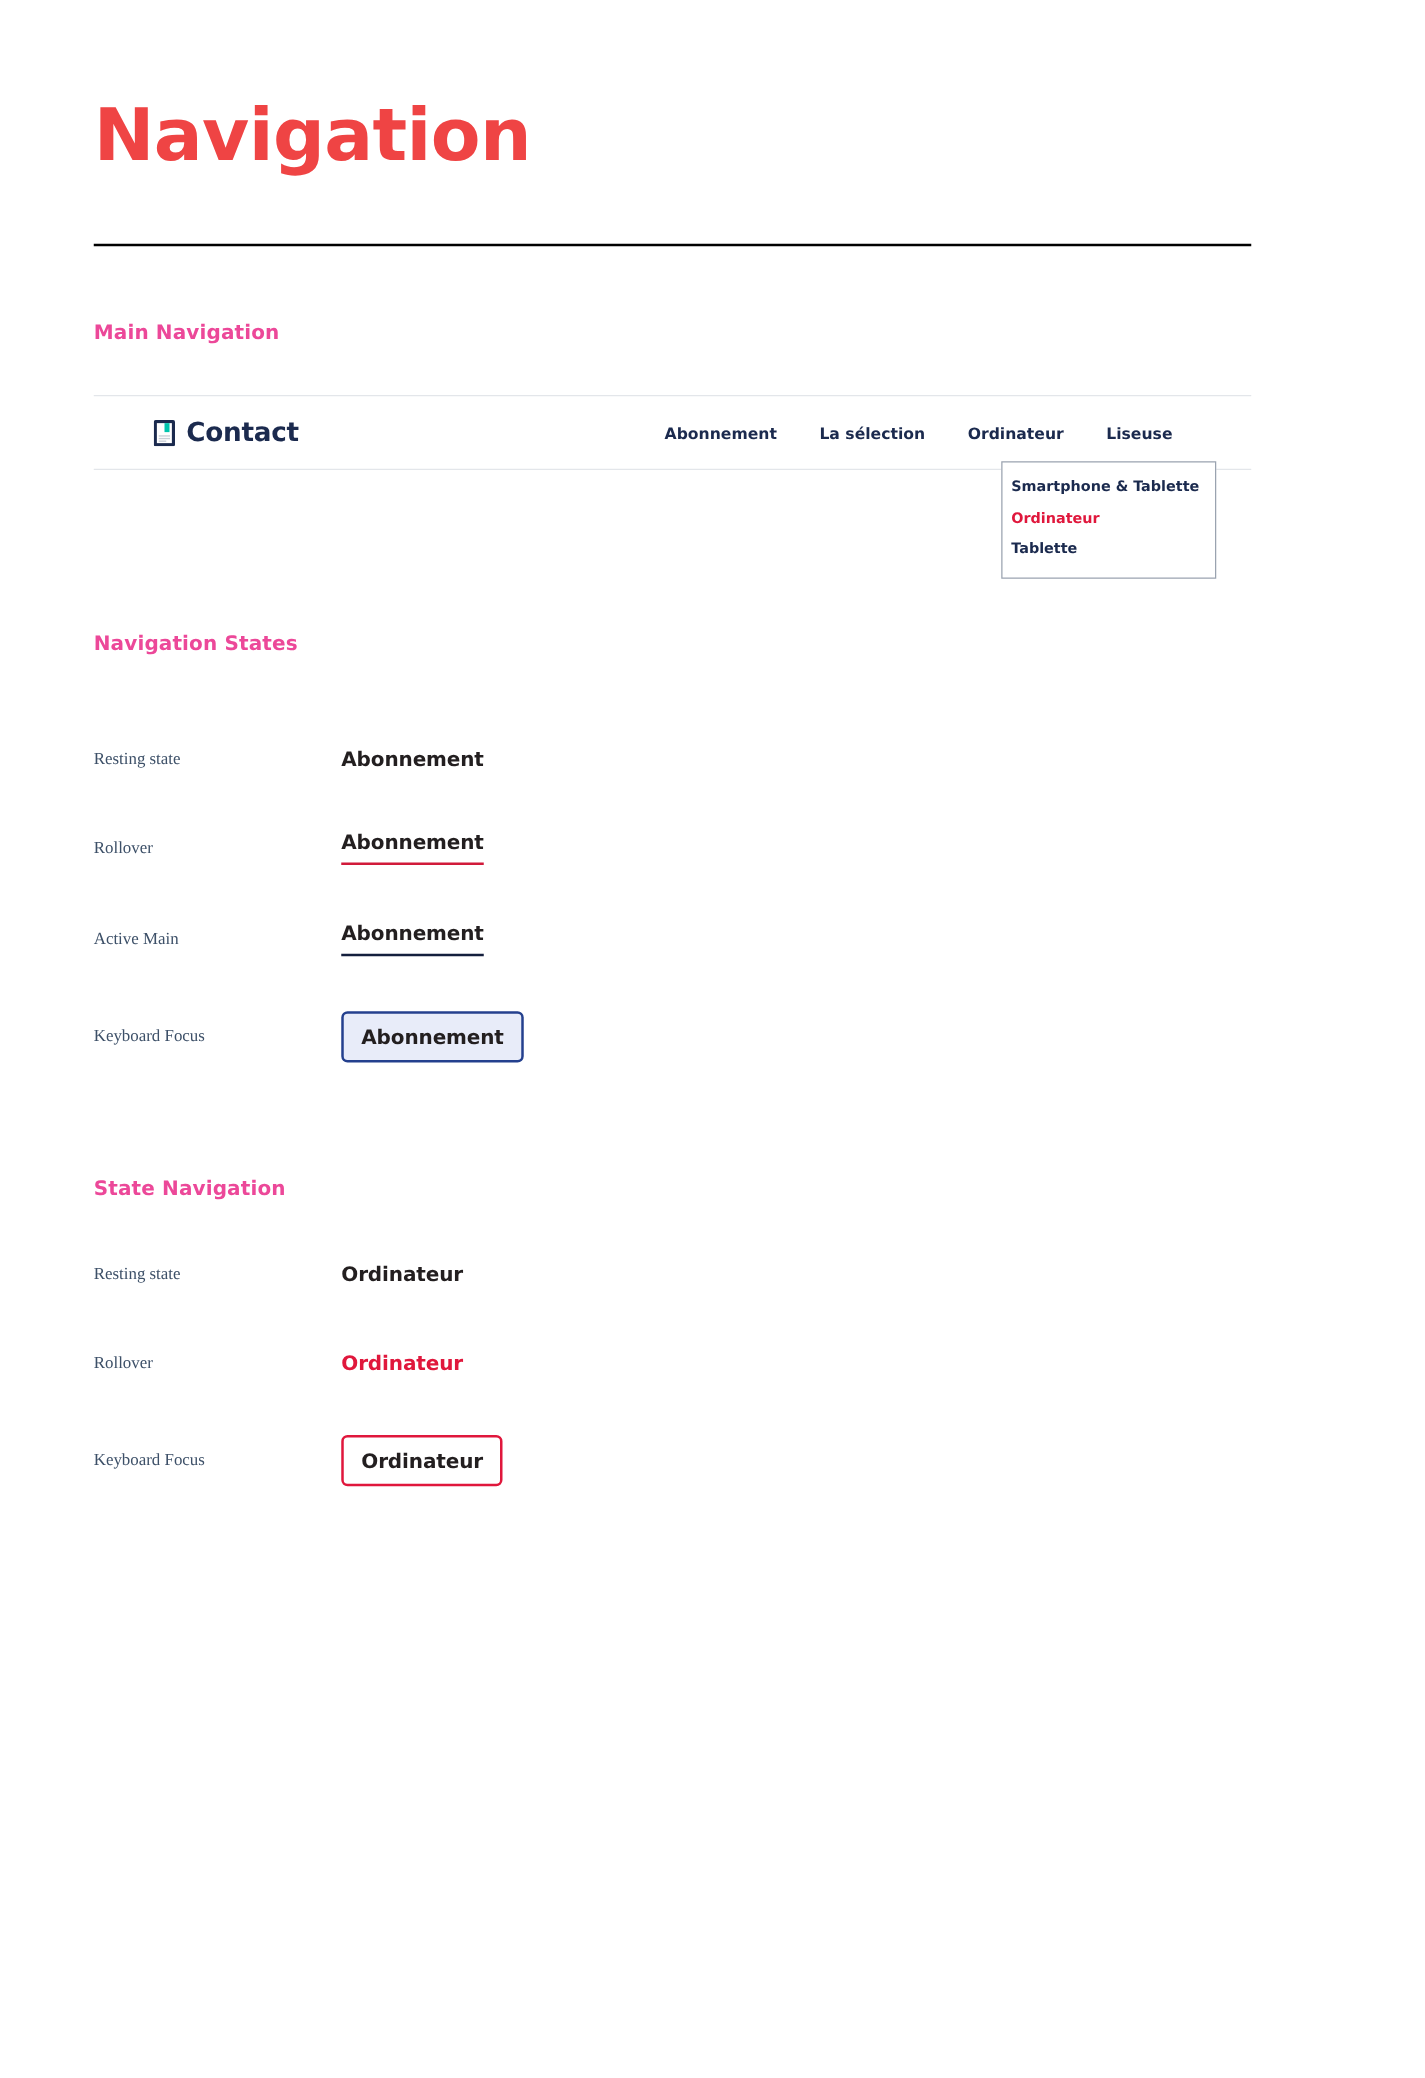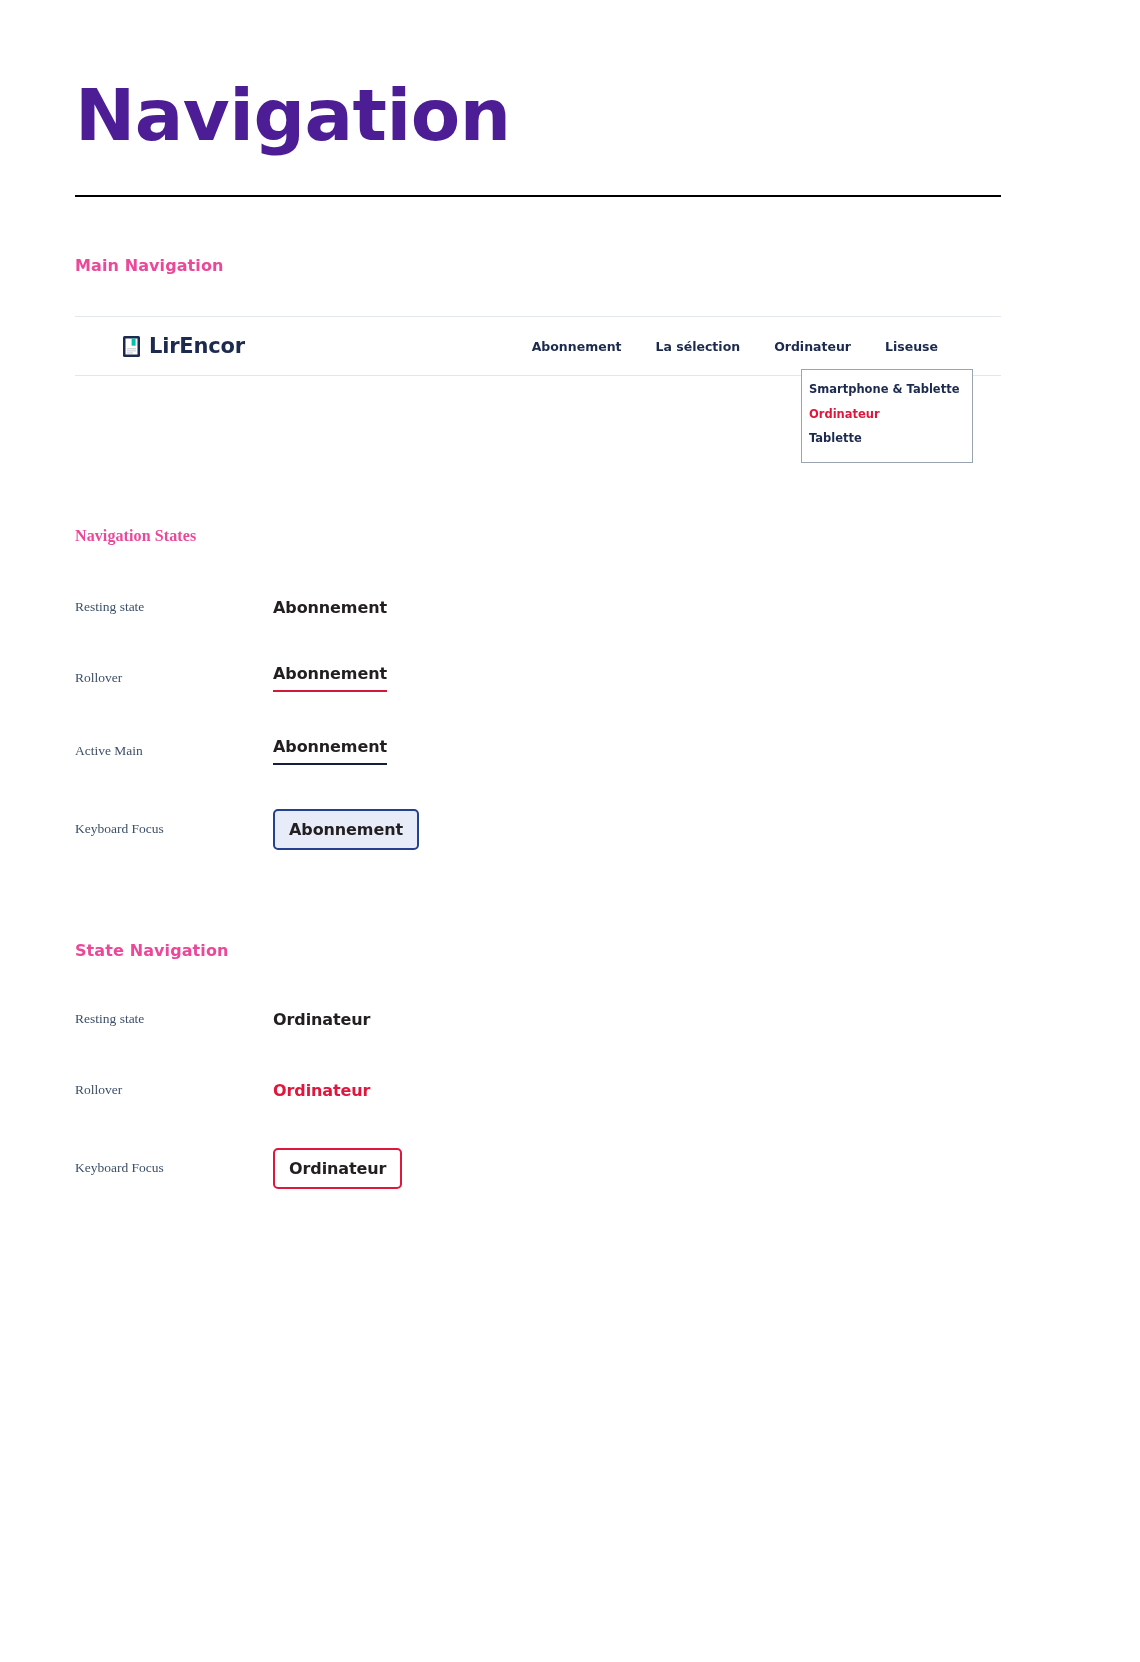--- a/index.html
+++ b/index.html
@@ -34,25 +34,25 @@
     height:1662px;
     padding:0;
   }
 
   
   .page-title{
     position:absolute;
     left:75px;
     top:78px;
     margin:0;
-    font-size:72px;
+    font-size:58px;
     line-height:1.05;
     font-weight:700;
     letter-spacing:-0.5px;
-    color:#4c1d95;
+    color:#ef4444;
     font-family:"DejaVu Sans", sans-serif;
   }
   .title-rule{
     position:absolute;
     left:75px;
     top:195px;
     width:926px;
     height:2px;
     background:var(--rule);
   }
@@ -62,21 +62,21 @@
     position:absolute;
     left:75px;
     margin:0;
     font-size:16px;
     font-weight:700;
     color:#ec4899;
     letter-spacing:0.1px;
     font-family:"DejaVu Sans", sans-serif;
   }
   #h-main{top:256px;}
-  #h-states{top:527px;font-family:Liberation Serif, serif;}
+  #h-states{top:505px;}
   #h-side{top:941px;}
 
   
   .navbar-demo{
     position:absolute;
     left:75px;
     top:316px;
     width:926px;
     height:60px;
     border-top:1px solid var(--hair);
@@ -236,21 +236,21 @@
       <span class="brand-icon">
         <svg viewBox="0 0 17 21" width="17" height="21" xmlns="http://www.w3.org/2000/svg">
           <rect x="0" y="0" width="17" height="21" rx="1.5" fill="#1b2a4e"></rect>
           <rect x="2.5" y="2.5" width="12" height="16" fill="#ffffff"></rect>
           <rect x="8.6" y="2.5" width="4" height="7.2" fill="#00c4ad"></rect>
           <rect x="4" y="12.2" width="9" height="1.1" fill="#c9ced6"></rect>
           <rect x="4" y="14.3" width="9" height="1.1" fill="#c9ced6"></rect>
           <rect x="4" y="16.4" width="6" height="1.1" fill="#c9ced6"></rect>
         </svg>
       </span>
-      <span class="brand-name">LirEncor</span>
+      <span class="brand-name">Contact</span>
     </div>
 
     <nav class="navlinks">
       <span class="navlink">Abonnement</span>
       <span class="navlink">La sélection</span>
       <span class="navlink">Ordinateur</span>
       <span class="navlink">Liseuse</span>
     </nav>
   </div>
 

